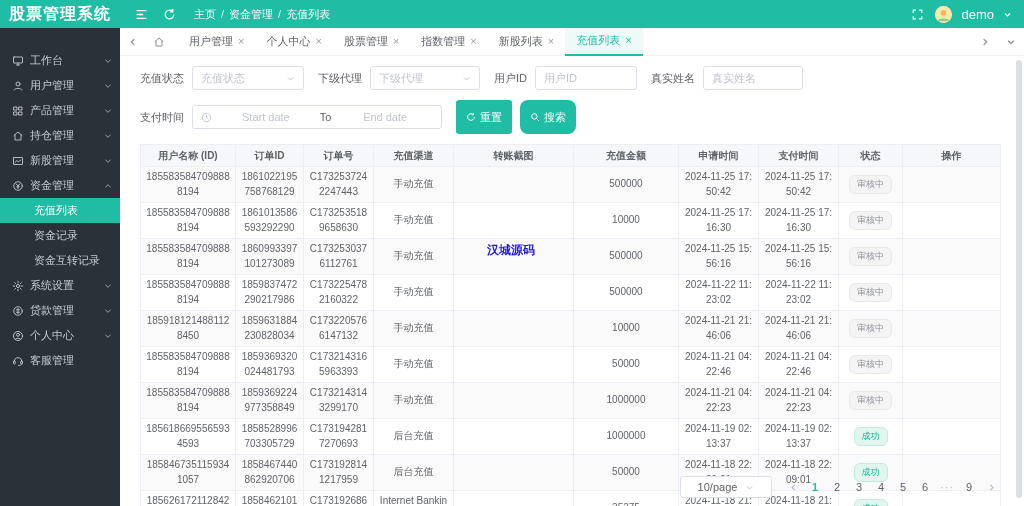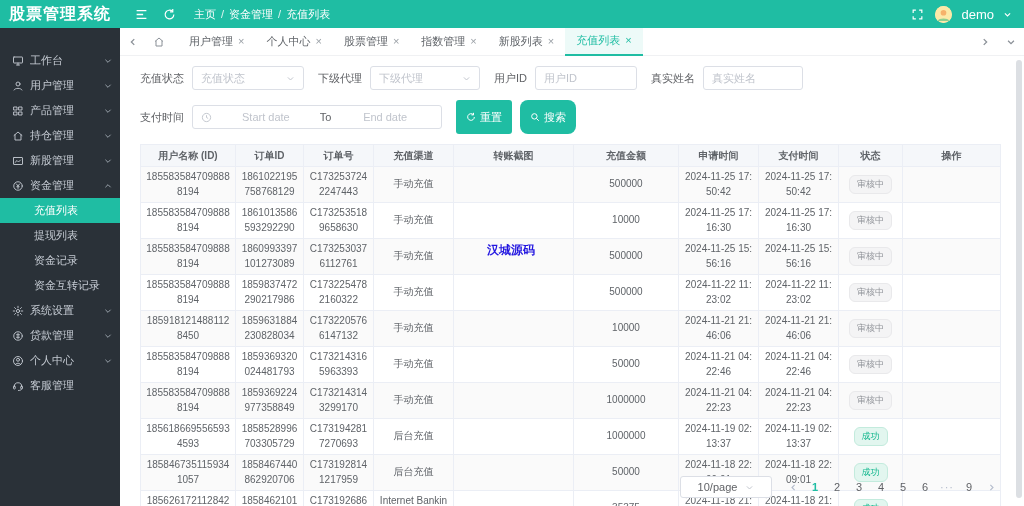--- a/index.html
+++ b/index.html
@@ -223,21 +223,20 @@
             </svg>
           </span>
           <span class="side-label">资金管理</span>
           <span class="chev">
             <svg viewBox="0 0 24 24" fill="none" stroke="currentColor" stroke-width="3" stroke-linecap="round" stroke-linejoin="round">
               <path d="M5 15l7-7 7 7"></path>
             </svg>
           </span>
         </div>
         <div class="side-sub active">充值列表</div>
-        <div class="side-sub">提现列表</div>
         <div class="side-sub">资金记录</div>
         <div class="side-sub">资金互转记录</div>
         <div class="side-item">
           <span class="mi">
             <svg viewBox="0 0 24 24" fill="none" stroke="currentColor" stroke-width="1.8" stroke-linecap="round" stroke-linejoin="round">
               <circle cx="12" cy="12" r="3.2"></circle>
               <path d="M12 2.5v3M12 18.5v3M2.5 12h3M18.5 12h3M5.2 5.2l2.1 2.1M16.7 16.7l2.1 2.1M18.8 5.2l-2.1 2.1M7.3 16.7l-2.1 2.1"></path>
             </svg>
           </span>
           <span class="side-label">系统设置</span>

